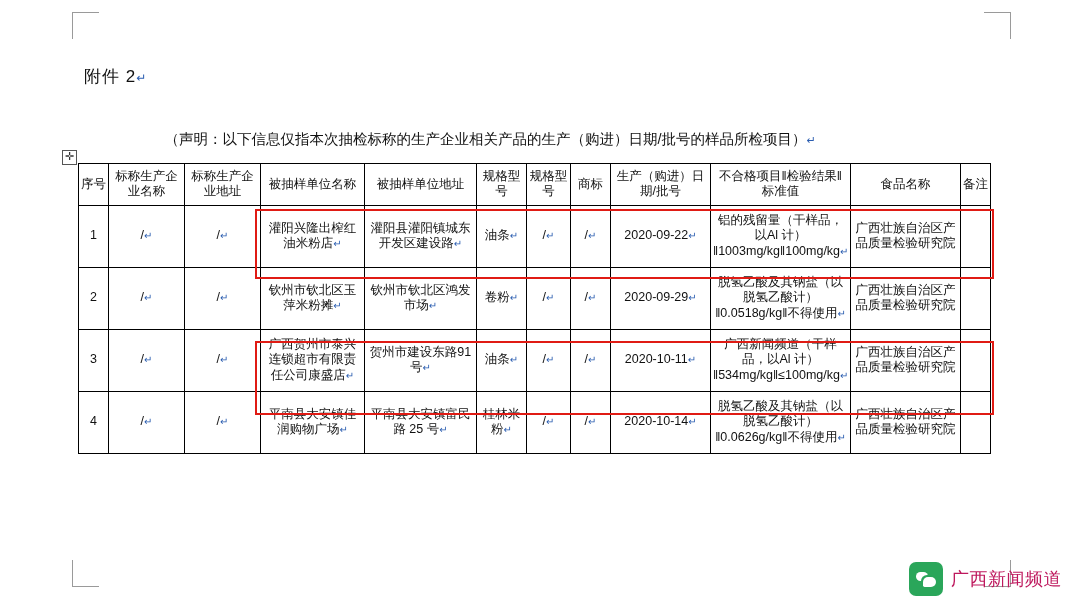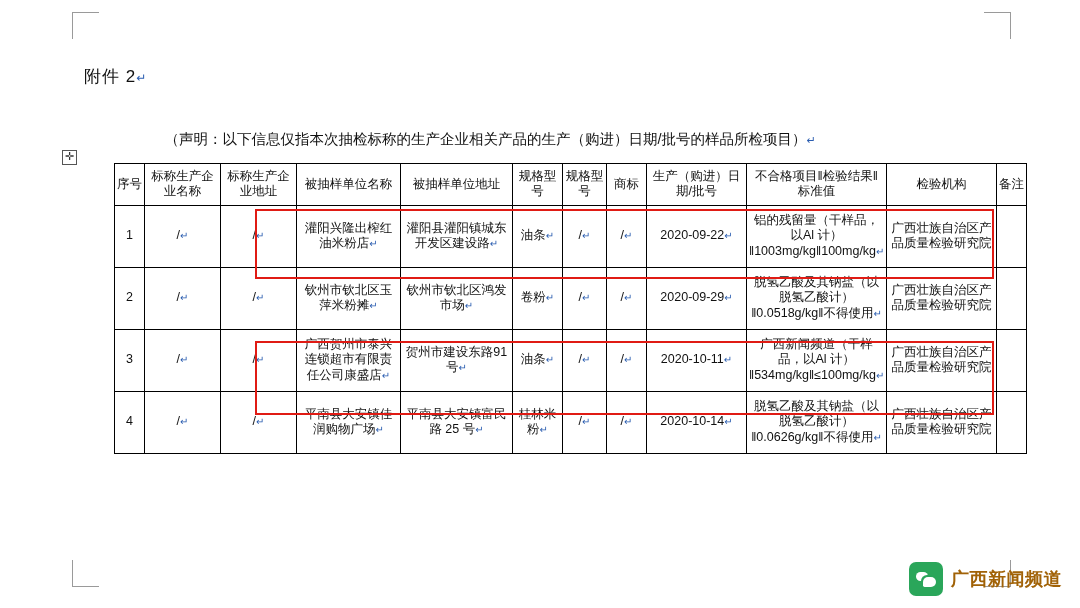--- a/index.html
+++ b/index.html
@@ -76,21 +76,20 @@
     background: #fff;
   }
 
   table.report {
     position: absolute;
     left: 78px; top: 163px;
     border-collapse: collapse;
     table-layout: fixed;
     width: 912px;
     background: #fff;
-    margin-left: 36px;
   }
   table.report td, table.report th {
     border: 1px solid #000;
     font-size: 12.5px;
     color: #111;
     text-align: center;
     vertical-align: middle;
     padding: 3px 2px;
     line-height: 1.22;
     font-weight: normal;
@@ -142,22 +141,22 @@
     content: "";
     position: absolute;
     left: 14px; top: 15px;
     width: 13px; height: 10px;
     background: #fff;
     border-radius: 6px 6px 6px 2px;
     box-shadow: -1px -1px 0 1px #2aa65a;
   }
   .badge .btxt {
     font-size: 18px;
-    color: #a16207;
-    font-weight: bold;
+    color: #be185d;
+    font-weight: normal;
     letter-spacing: 0.5px;
   }
 </style>
 </head>
 <body>
 
 <div class="page">
 
   <div class="crop tl"></div>
   <div class="crop tr"></div>
@@ -195,21 +194,21 @@
         <td>序号</td>
         <td>标称生产企业名称</td>
         <td>标称生产企业地址</td>
         <td>被抽样单位名称</td>
         <td>被抽样单位地址</td>
         <td>规格型号</td>
         <td>规格型号</td>
         <td>商标</td>
         <td>生产（购进）日期/批号</td>
         <td>不合格项目‖检验结果‖标准值</td>
-        <td>检验机构</td>
+        <td>食品名称</td>
         <td>备注</td>
       </tr>
     </thead>
     <tbody>
       <tr class="row-h">
         <td><span>1</span></td>
         <td><span>/</span><span class="mark">↵</span></td>
         <td><span>/</span><span class="mark">↵</span></td>
         <td><span>灌阳兴隆出榨红油米粉店</span><span class="mark">↵</span></td>
         <td><span>灌阳县灌阳镇城东开发区建设路</span><span class="mark">↵</span></td>

